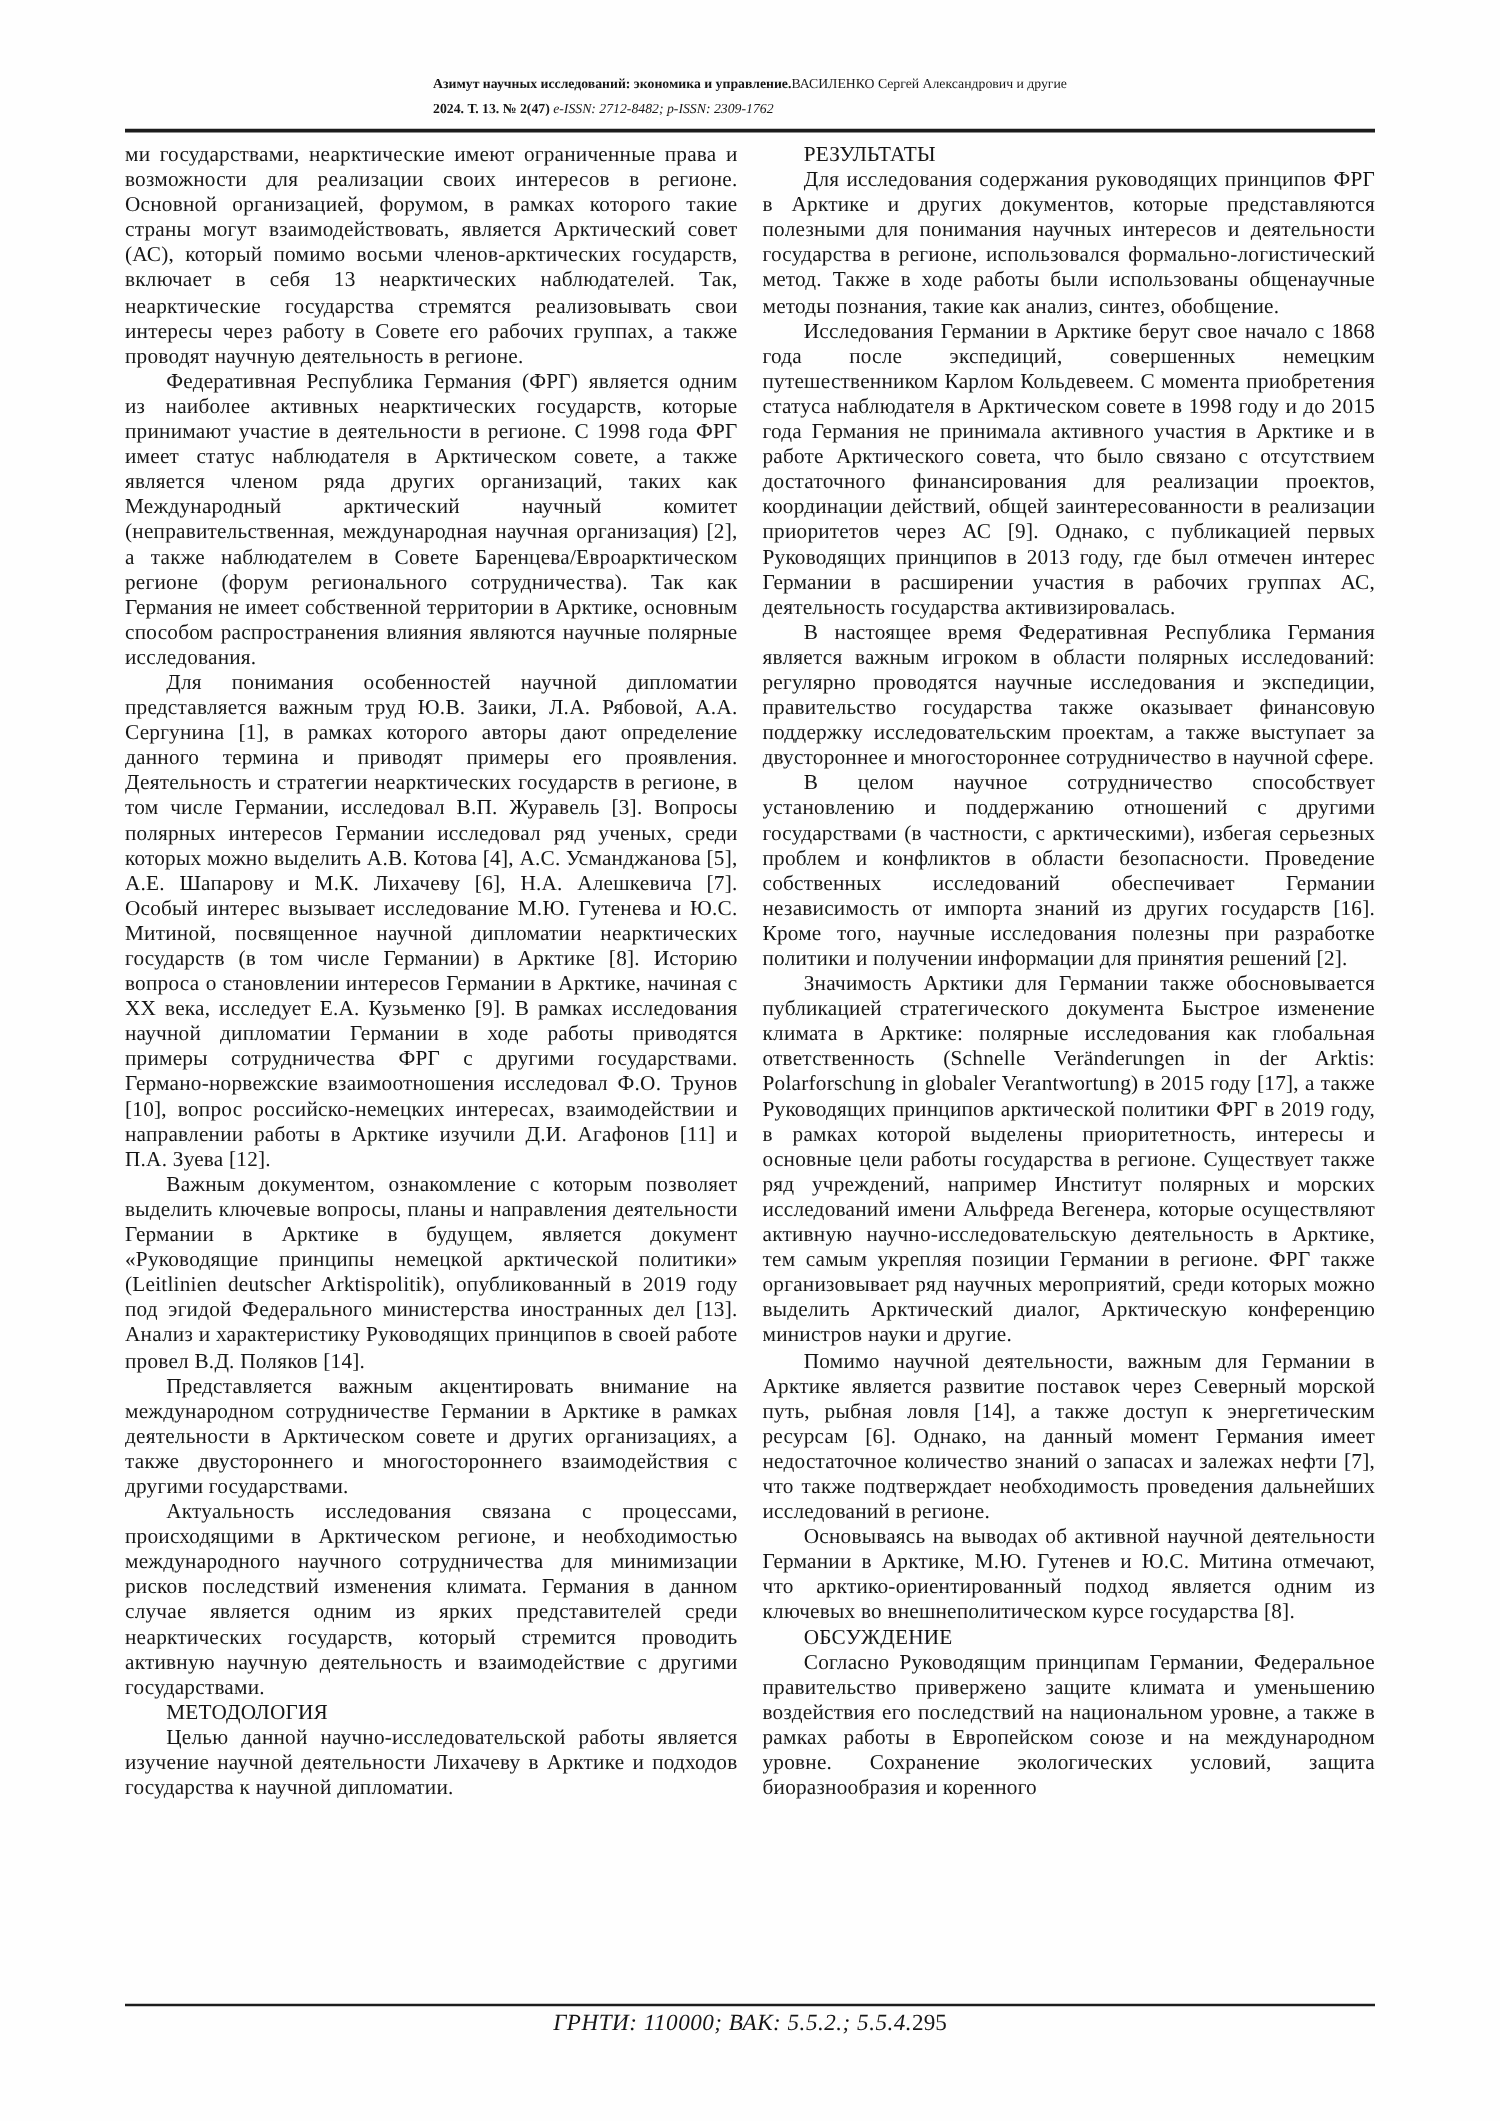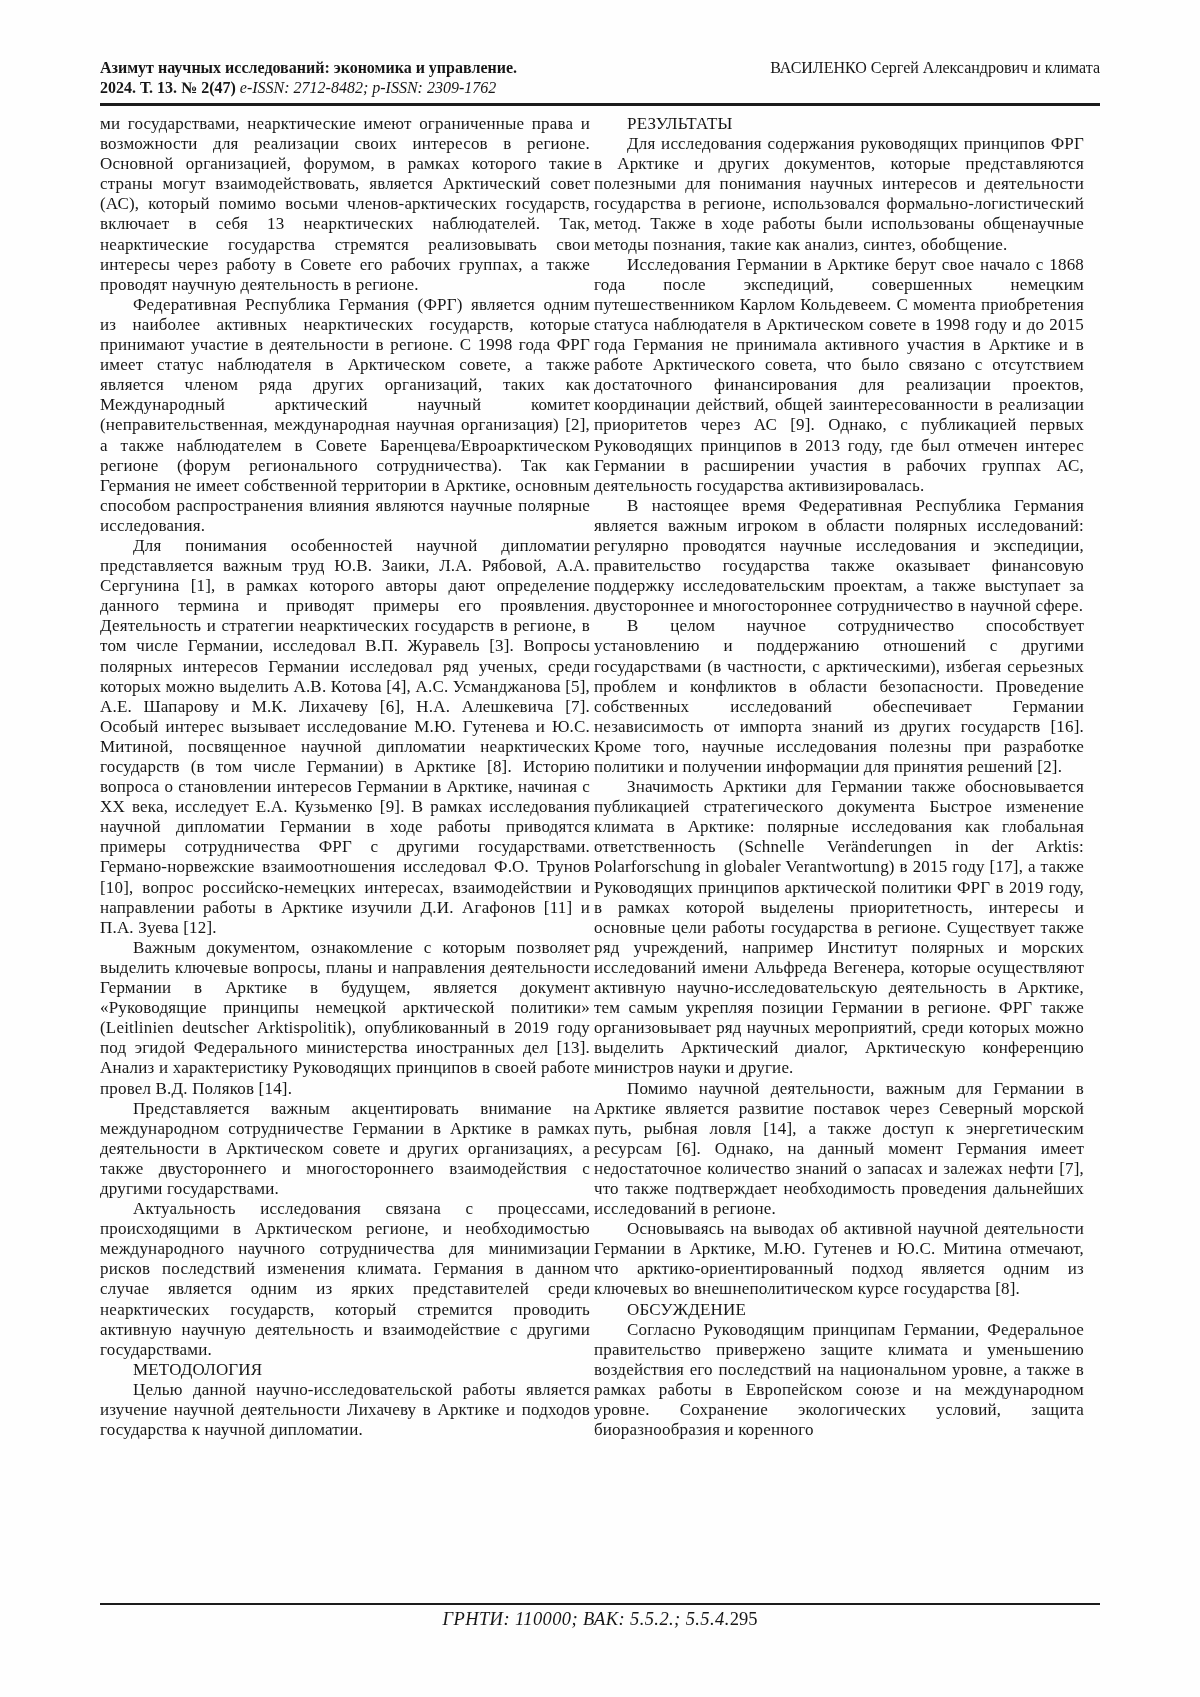--- a/index.html
+++ b/index.html
@@ -6,31 +6,31 @@
   .page {
     position:relative;
     width:1200px; height:1697px;
     background:#fefefe;
     color:#161616;
     font-family:"Liberation Serif","DejaVu Serif",serif;
     overflow:hidden;
   }
   .content { position:absolute; left:100px; top:0; width:1000px; }
 
-  .header { margin-top:58px; display:flex; justify-content:space-between; align-items:flex-start;
-            font-size:16px; line-height:19.5px; }
+  .header { margin-top:58px; display:flex; justify-content:center; align-items:flex-start;
+            font-size:11px; line-height:19.5px; }
   .header .hleft  { text-align:left;  white-space:nowrap; }
   .header .hright { text-align:right; white-space:nowrap; }
   .bold { font-weight:bold; }
   .ital { font-style:italic; }
 
   .rule-thick { border-top:3px solid #1c1c1c; margin-top:6px; }
 
   .bodycols {
-    display:flex; gap:4px;
+    display:flex; gap:20px;
     margin-top:8px;
     height:1489px;
     overflow:hidden;
     text-align:justify;
     font-size:17px; line-height:20.1px;
     letter-spacing:0.18px;
     hyphens:auto; -webkit-hyphens:auto;
   }
   .col { width:490px; overflow:hidden; }
   p.para { margin:0; padding:0; text-indent:0; }
@@ -48,21 +48,21 @@
 
 <div class="page">
   <div class="content">
 
     <div class="header">
       <div class="hleft">
         <div class="bold">Азимут научных исследований: экономика и управление.</div>
         <div><span class="bold">2024. Т. 13. № 2(47)</span> <span class="ital">e-ISSN: 2712-8482; p-ISSN: 2309-1762</span></div>
       </div>
       <div class="hright">
-        <div>ВАСИЛЕНКО Сергей Александрович и климата</div>
+        <div>ВАСИЛЕНКО Сергей Александрович и другие</div>
       </div>
     </div>
 
     <div class="rule-thick"></div>
 
     <div class="bodycols">
       <div class="col">
           <p class="para">ми государствами, неарктические имеют ограниченные права и возможности для реализации своих интересов в регионе. Основной организацией, форумом, в рамках которого такие страны могут взаимодействовать, является Арктический совет (АС), который помимо восьми членов-арктических государств, включает в себя 13 неарктических наблюдателей. Так, неарктические государства стремятся реализовывать свои интересы через работу в Совете его рабочих группах, а также проводят научную деятельность в регионе.</p>
           <p class="para indent">Федеративная Республика Германия (ФРГ) является одним из наиболее активных неарктических государств, которые принимают участие в деятельности в регионе. С 1998 года ФРГ имеет статус наблюдателя в Арктическом совете, а также является членом ряда других организаций, таких как Международный арктический научный комитет (неправительственная, международная научная организация) [2], а также наблюдателем в Совете Баренцева/Евроарктическом регионе (форум регионального сотрудничества). Так как Германия не имеет собственной территории в Арктике, основным способом распространения влияния являются научные полярные исследования.</p>
           <p class="para indent">Для понимания особенностей научной дипломатии представляется важным труд Ю.В. Заики, Л.А. Рябовой, А.А. Сергунина [1], в рамках которого авторы дают определение данного термина и приводят примеры его проявления. Деятельность и стратегии неарктических государств в регионе, в том числе Германии, исследовал В.П. Журавель [3]. Вопросы полярных интересов Германии исследовал ряд ученых, среди которых можно выделить А.В. Котова [4], А.С. Усманджанова [5], А.Е. Шапарову и М.К. Лихачеву [6], Н.А. Алешкевича [7]. Особый интерес вызывает исследование М.Ю. Гутенева и Ю.С. Митиной, посвященное научной дипломатии неарктических государств (в том числе Германии) в Арктике [8]. Историю вопроса о становлении интересов Германии в Арктике, начиная с XX века, исследует Е.А. Кузьменко [9]. В рамках исследования научной дипломатии Германии в ходе работы приводятся примеры сотрудничества ФРГ с другими государствами. Германо-норвежские взаимоотношения исследовал Ф.О. Трунов [10], вопрос российско-немецких интересах, взаимодействии и направлении работы в Арктике изучили Д.И. Агафонов [11] и П.А. Зуева [12].</p>

